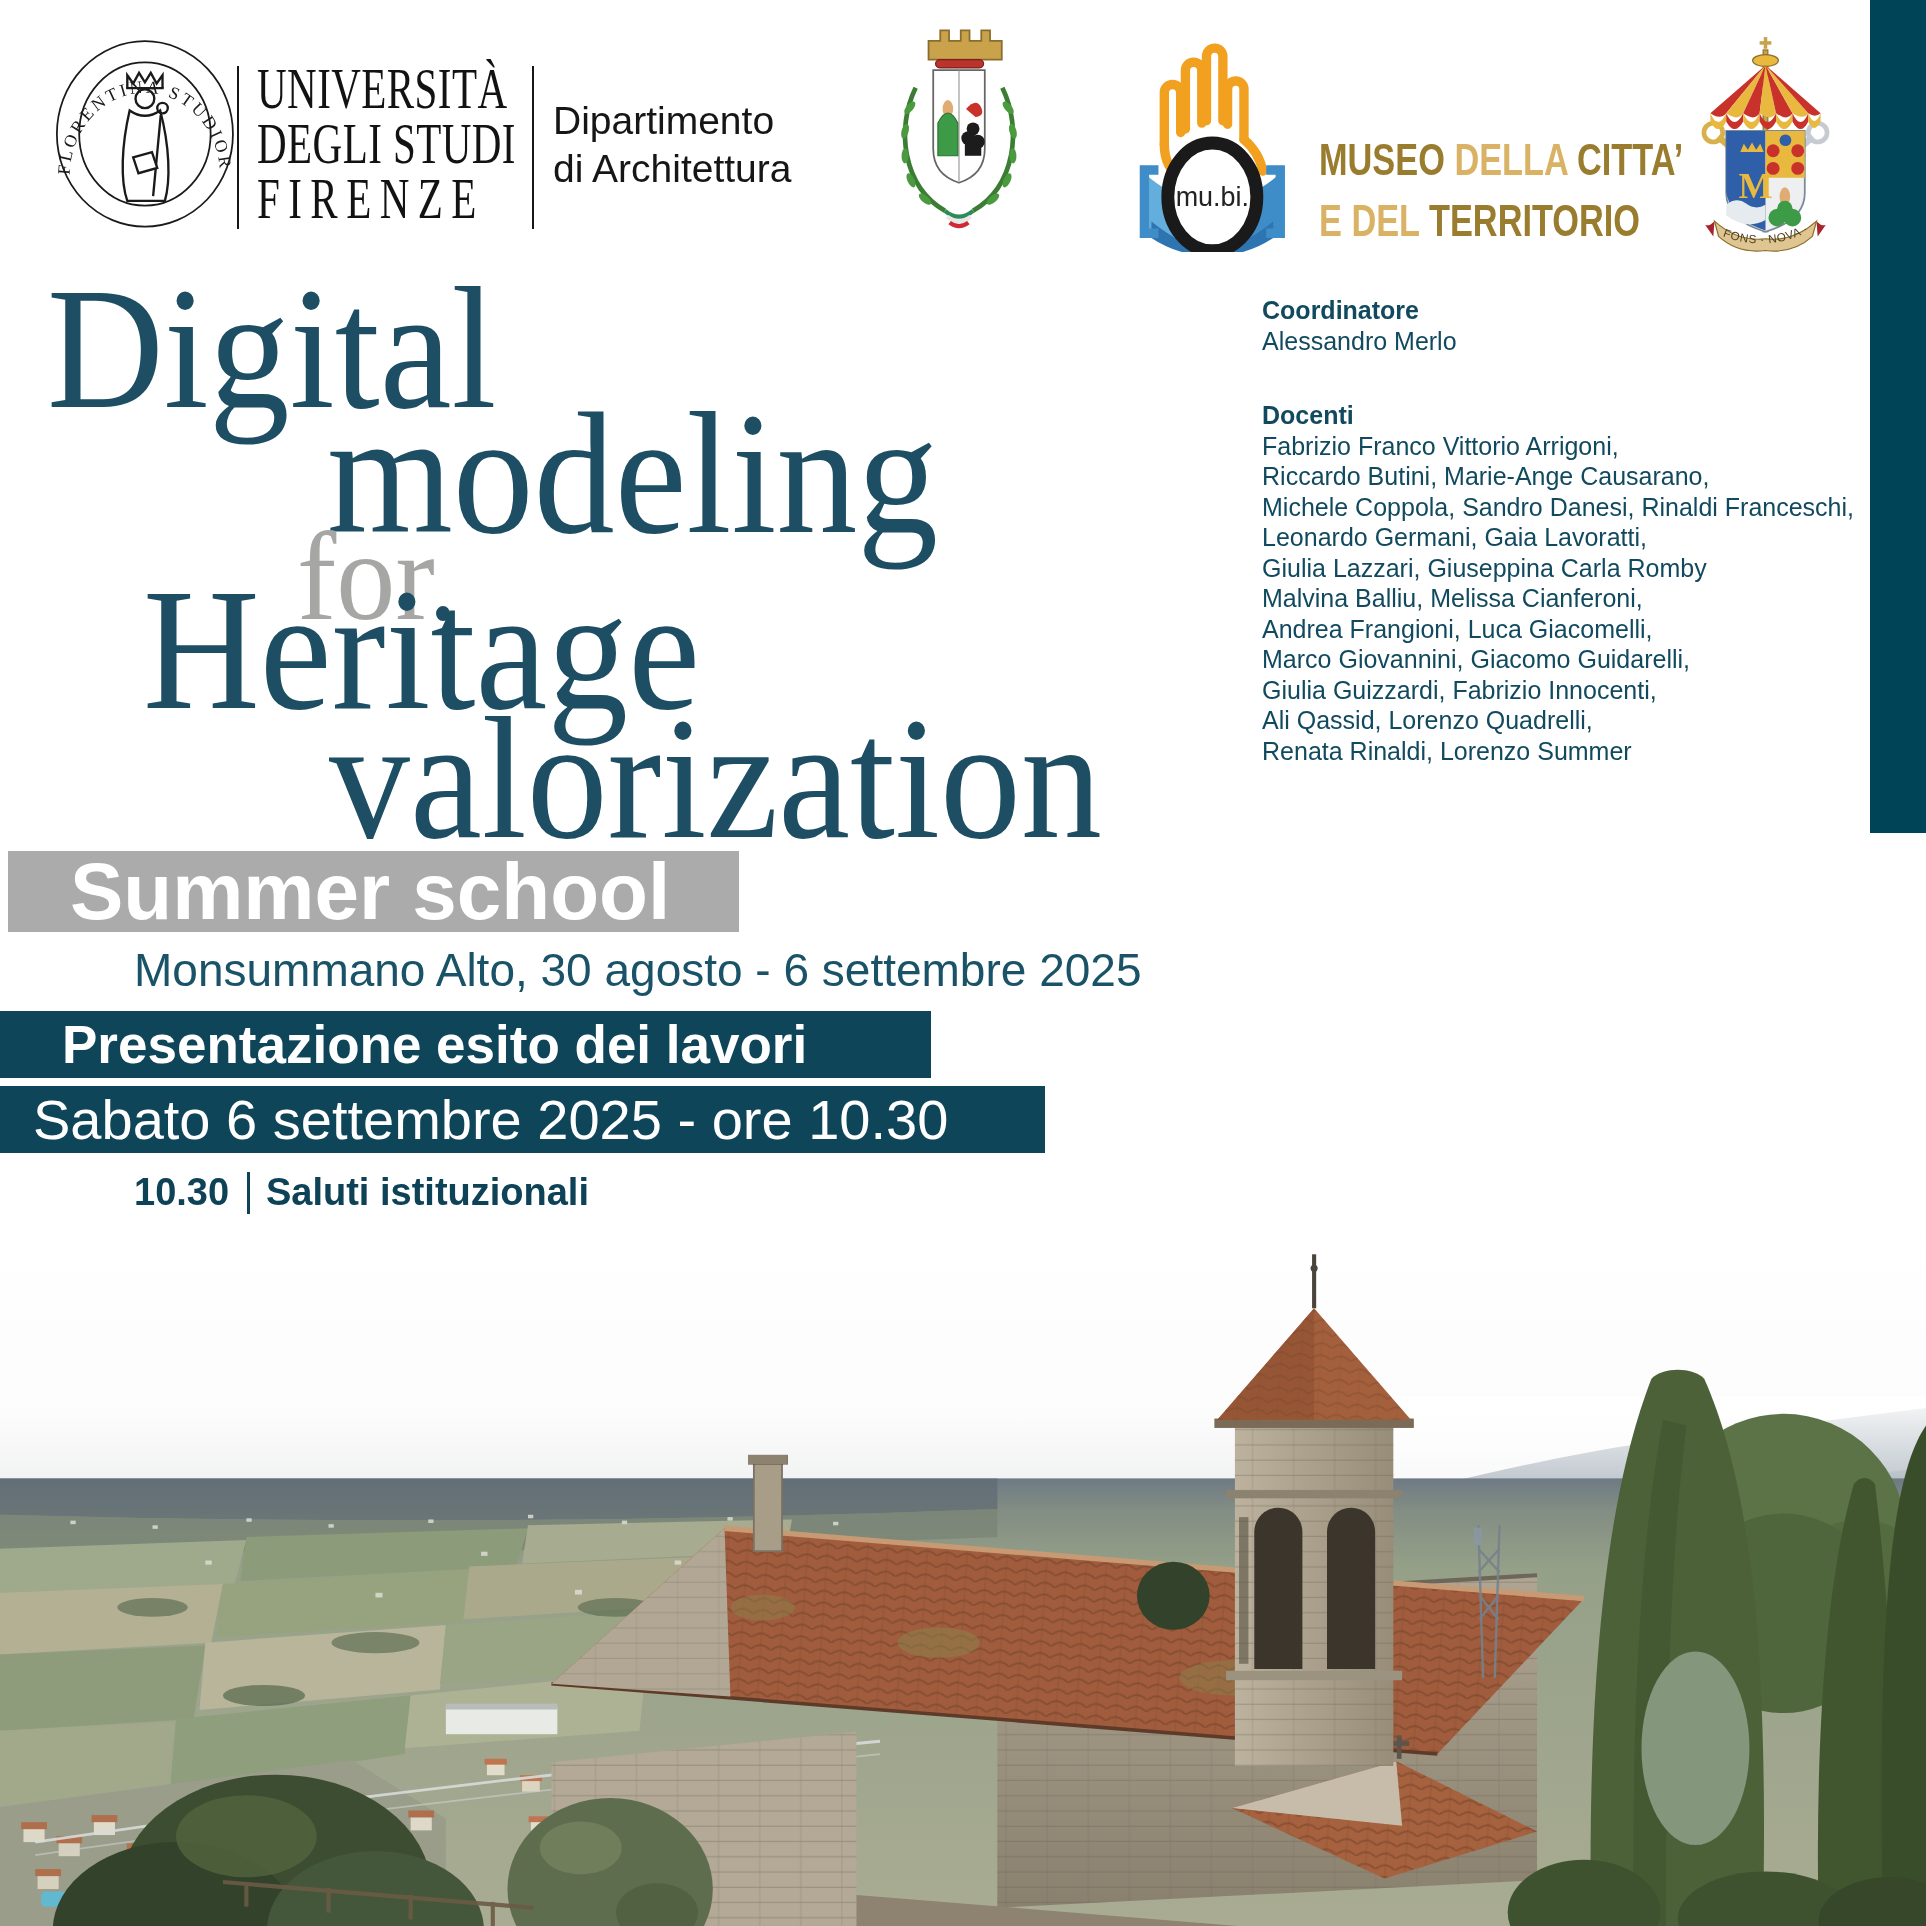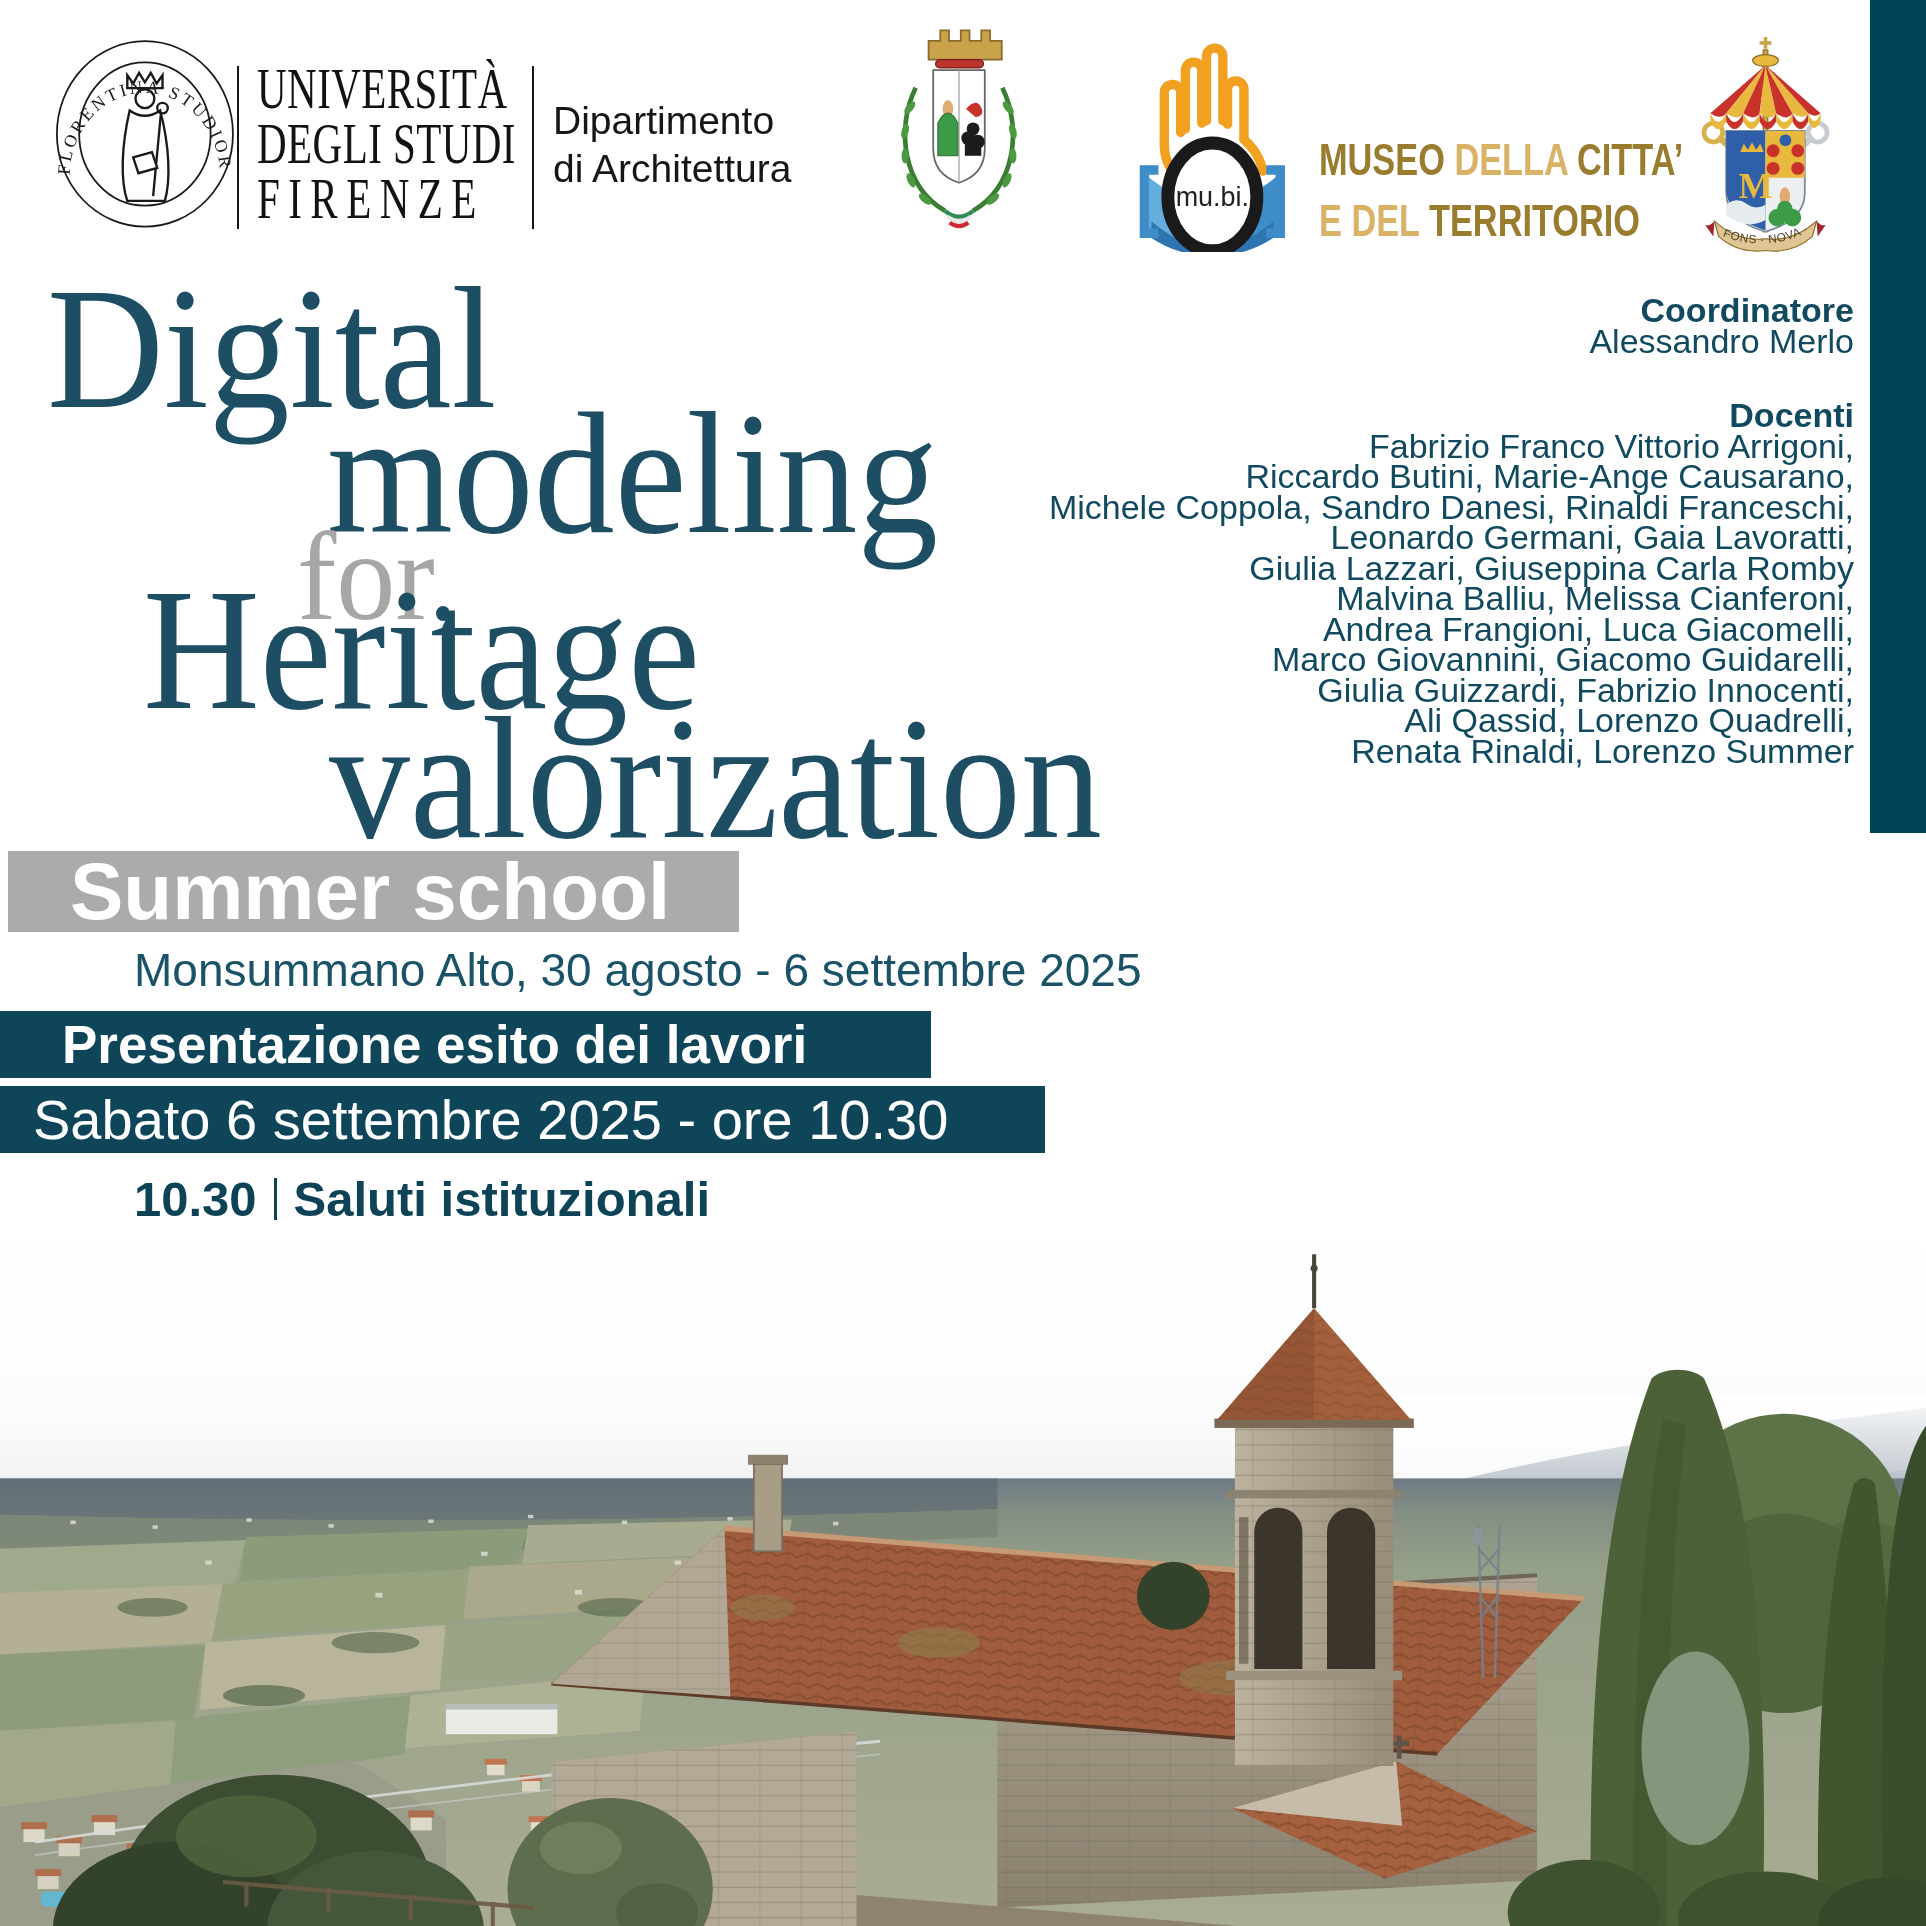--- a/index.html
+++ b/index.html
@@ -30,40 +30,40 @@
   .t{position:absolute;font-family:"Liberation Serif",serif;color:#1D4E63;line-height:1;
      white-space:nowrap;transform:scaleX(.93);transform-origin:0 0}
   #t1{left:47px;top:262px;font-size:174px}
   #t2{left:327px;top:387px;font-size:174px}
   #t3{left:297px;top:513px;font-size:127px;color:#A6A6A4}
   #t3 .dot{color:#1D4E63}
   #t4{left:143px;top:563px;font-size:174px}
   #t5{left:329px;top:692px;font-size:174px}
 
   
-  #credits{position:absolute;right:72px;top:295px;text-align:right;color:#114A5F;
-      font-size:34px;line-height:30.5px}
+  #credits{position:absolute;right:72px;top:295px;color:#114A5F;
+      font-size:25px;line-height:30.5px}
   #credits .role{font-weight:bold}
   #credits .gap{margin-top:44px}
 
   
   #band-summer{position:absolute;left:8px;top:851px;width:731px;height:81px;background:#ABABAB;
       color:#fff;font-weight:bold;font-size:80px;display:flex;align-items:center;
       padding-left:62px;box-sizing:border-box;white-space:nowrap}
   #loc-date{position:absolute;left:134px;top:943px;font-size:46px;color:#1A5368;white-space:nowrap}
   #band-pres{position:absolute;left:0;top:1011px;width:931px;height:67px;background:#0F4559;
       color:#fff;font-weight:bold;font-size:53px;display:flex;align-items:center;
       padding-left:62px;box-sizing:border-box;white-space:nowrap}
   #band-date{position:absolute;left:0;top:1086px;width:1045px;height:67px;background:#0F4559;
       color:#fff;font-size:56px;display:flex;align-items:center;padding-left:33px;
       box-sizing:border-box;white-space:nowrap}
 
   
   .prow{position:absolute;left:134px;display:flex;align-items:center;color:#0D4257;
-      font-weight:bold;font-size:49px;white-space:nowrap}
+      font-weight:bold;font-size:38px;white-space:nowrap}
   .prow .pbar{width:2.9px;height:42px;background:#0D4257;margin:0 16.4px 0 17.6px}
   #prow1{top:1171px}
   #prow2{top:1240px}
   #prow3{top:1399px}
   #speaker{position:absolute;left:255px;top:1287px;font-size:36px;color:#114A5F}
   #affil{position:absolute;left:255px;top:1333px;font-size:28px;color:#114A5F}
 
   
   #photo{position:absolute;left:0;top:1232px;width:1926px;height:694px}
 </style>

